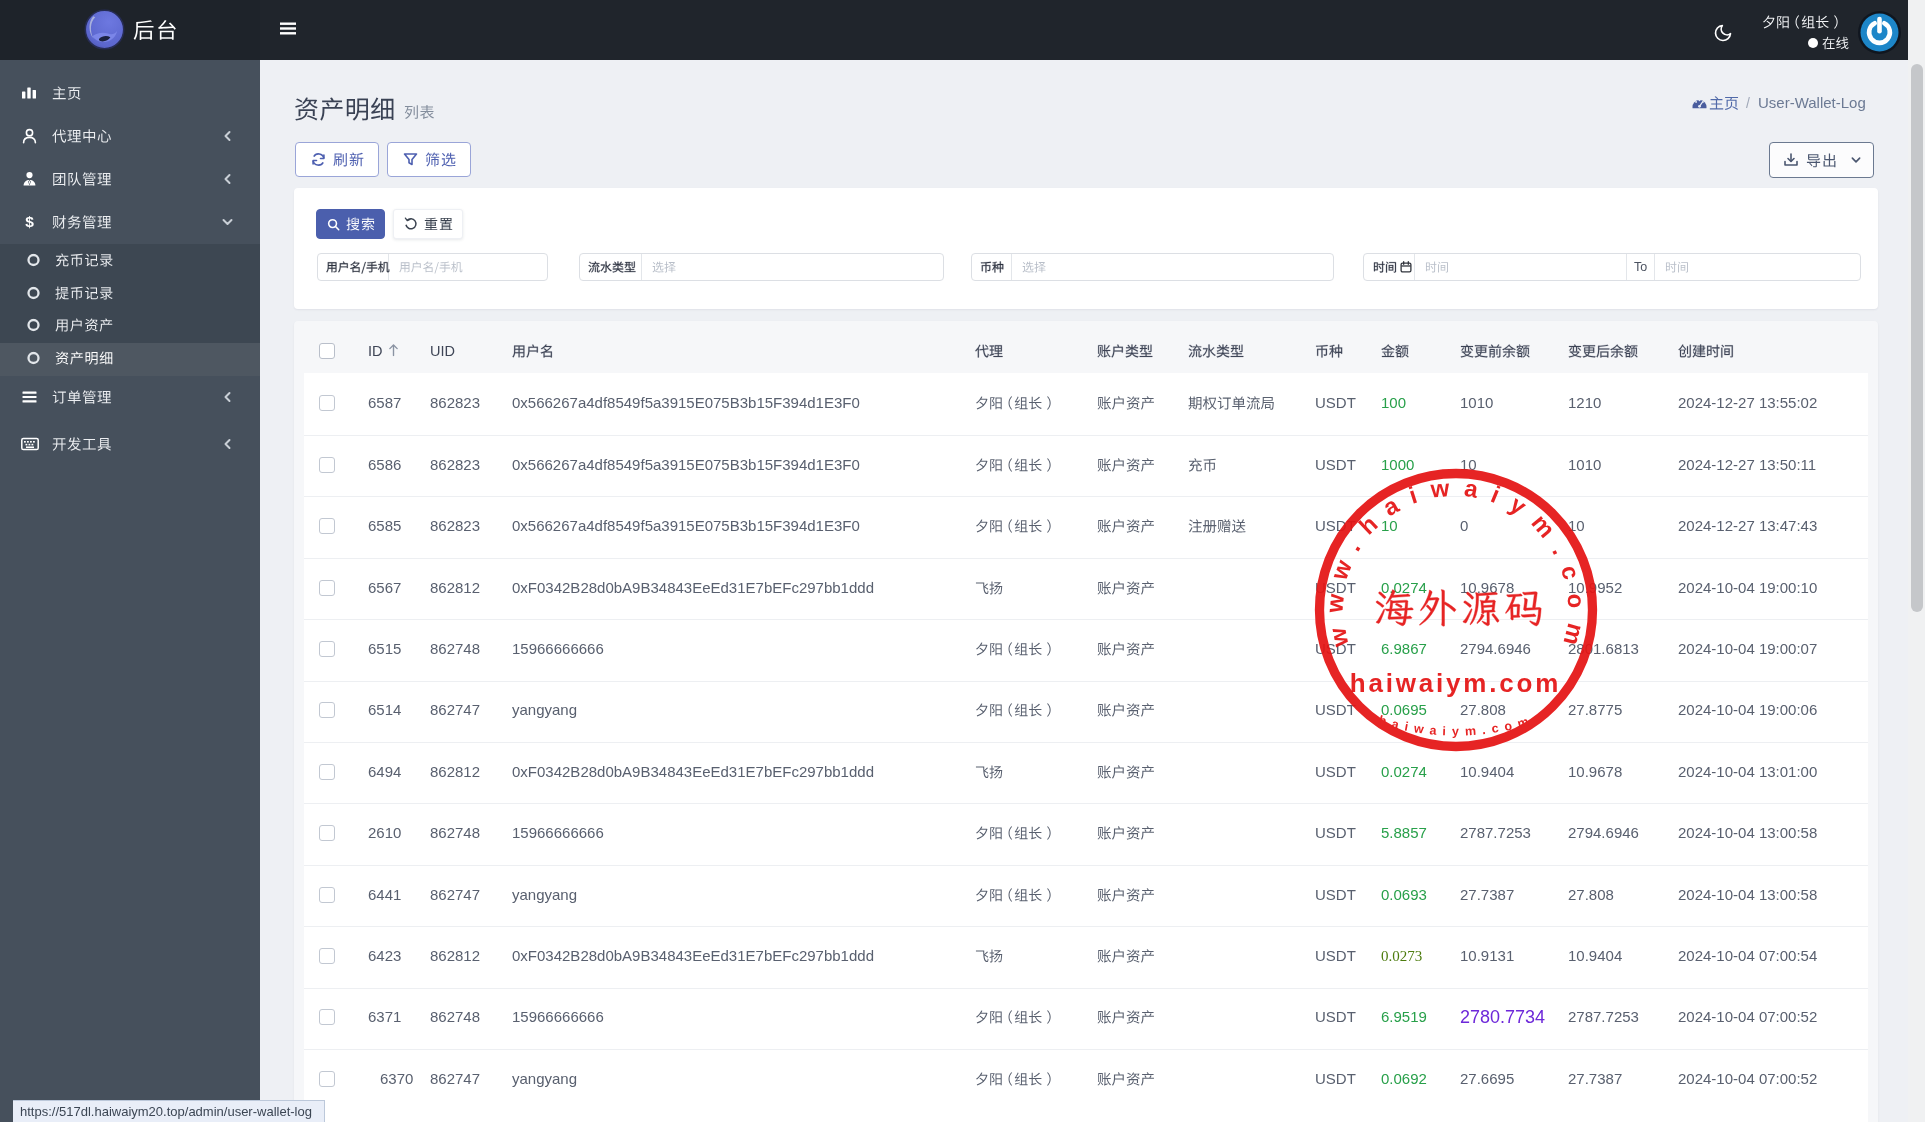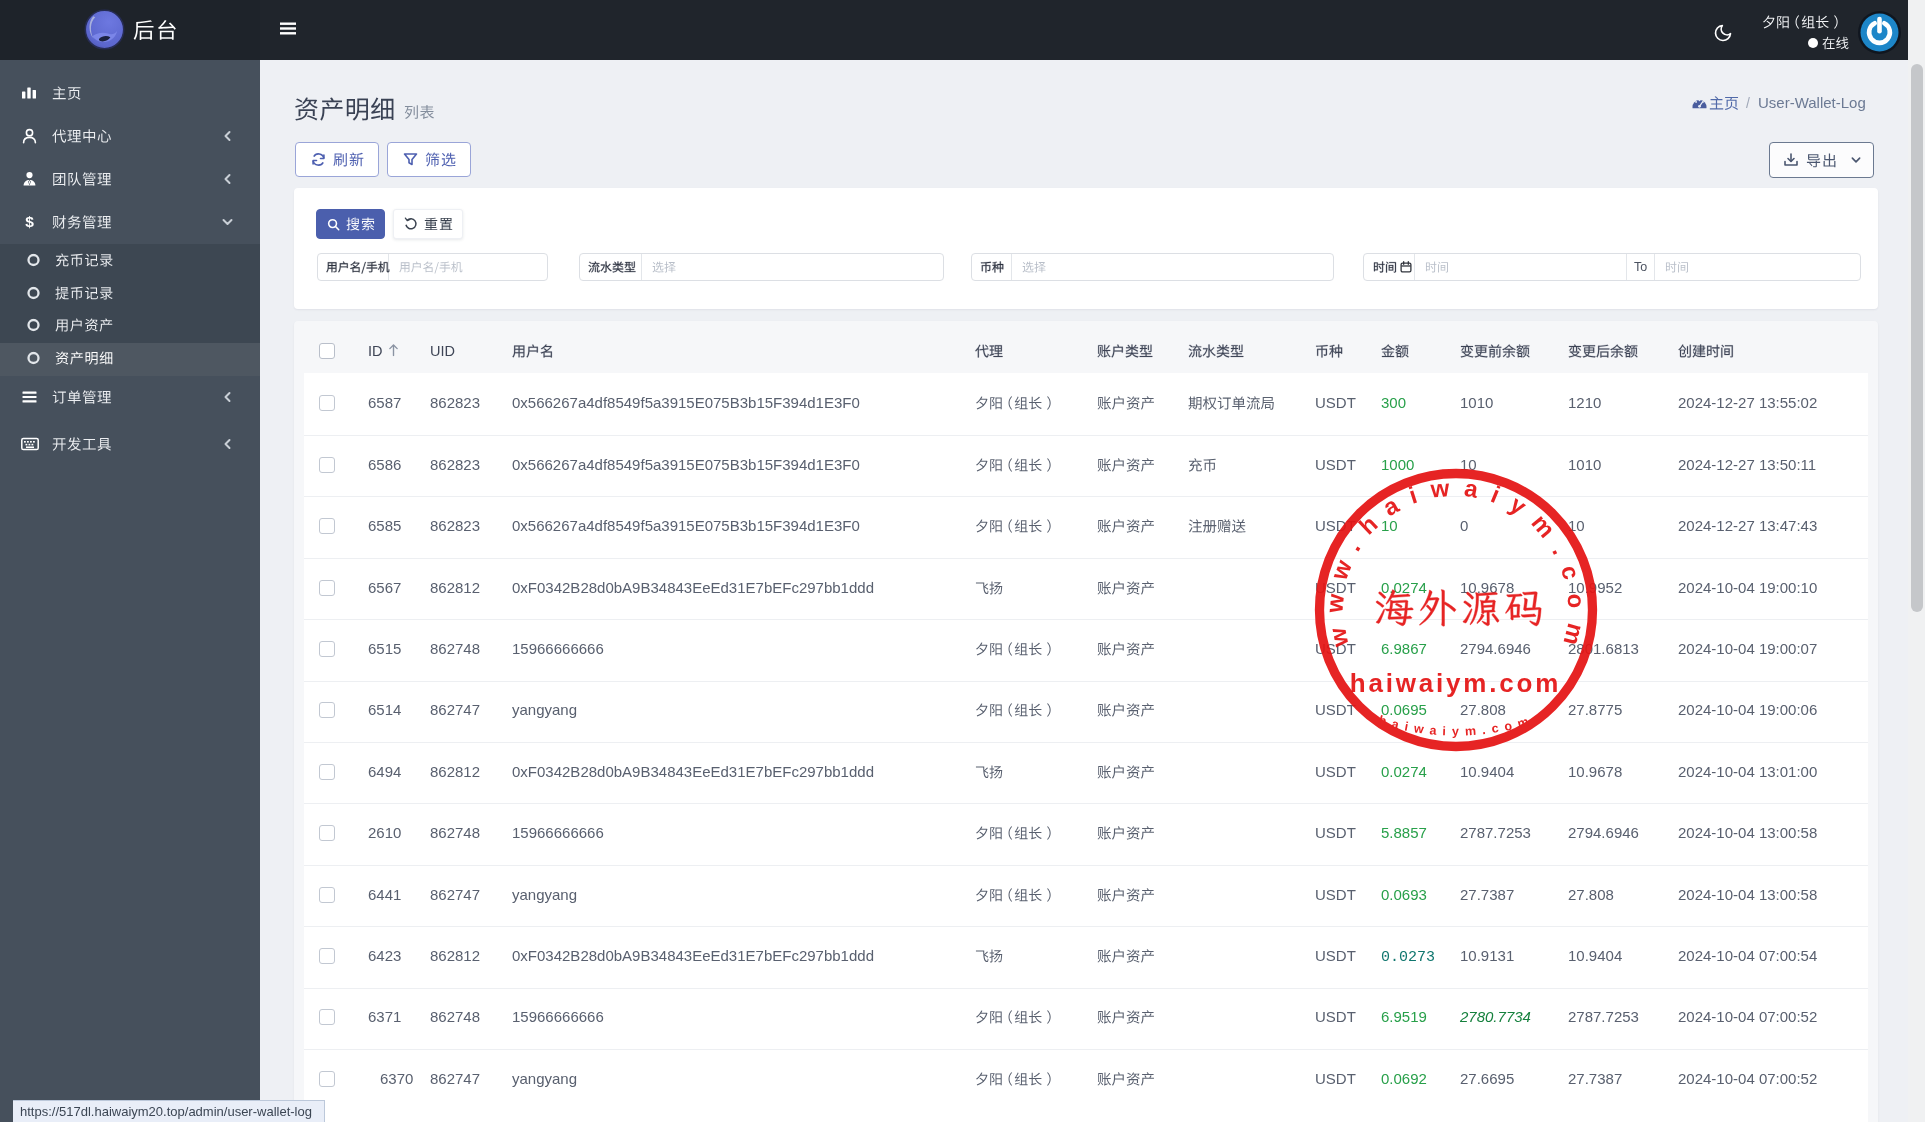--- a/index.html
+++ b/index.html
@@ -609,21 +609,21 @@
     <svg width="87.0" height="14.5" viewBox="0 0 6000 1000" fill="#59606f" style="display:block;overflow:visible;">
       <use href="#g671f" x="0"></use>
       <use href="#g6743" x="1000"></use>
       <use href="#g8ba2" x="2000"></use>
       <use href="#g5355" x="3000"></use>
       <use href="#g6d41" x="4000"></use>
       <use href="#g5c40" x="5000"></use>
     </svg>
   </div>
 <div style="position:absolute;left:1315px;top:403.3px;transform:translateY(-50%);"><span style="font-family:'Liberation Sans',sans-serif;font-size:15px;color:#59606f;font-weight:normal;white-space:nowrap;line-height:1;">USDT</span></div>
-<div style="position:absolute;left:1381px;top:403.3px;transform:translateY(-50%);"><span style="font-family:'Liberation Sans',sans-serif;font-size:15px;color:#28a04a;font-weight:normal;white-space:nowrap;line-height:1;">300</span></div>
+<div style="position:absolute;left:1381px;top:403.3px;transform:translateY(-50%);"><span style="font-family:'Liberation Sans',sans-serif;font-size:15px;color:#28a04a;font-weight:normal;white-space:nowrap;line-height:1;">100</span></div>
 <div style="position:absolute;left:1460px;top:403.3px;transform:translateY(-50%);"><span style="font-family:'Liberation Sans',sans-serif;font-size:15px;color:#59606f;font-weight:normal;white-space:nowrap;line-height:1;">1010</span></div>
 <div style="position:absolute;left:1568px;top:403.3px;transform:translateY(-50%);"><span style="font-family:'Liberation Sans',sans-serif;font-size:15px;color:#59606f;font-weight:normal;white-space:nowrap;line-height:1;">1210</span></div>
 <div style="position:absolute;left:1678px;top:403.3px;transform:translateY(-50%);"><span style="font-family:'Liberation Sans',sans-serif;font-size:15px;color:#59606f;font-weight:normal;white-space:nowrap;line-height:1;">2024-12-27 13:55:02</span></div>
 <div style="position:absolute;left:304px;top:434.9px;width:1564px;height:1px;background:#edeff2"></div>
 <div style="position:absolute;left:318.5px;top:456.7px;width:16px;height:16px;border:1.5px solid #c2c8d2;border-radius:3px;background:#fff;box-sizing:border-box"></div>
 <div style="position:absolute;left:368px;top:464.7px;transform:translateY(-50%);"><span style="font-family:'Liberation Sans',sans-serif;font-size:15px;color:#59606f;font-weight:normal;white-space:nowrap;line-height:1;">6586</span></div>
 <div style="position:absolute;left:430px;top:464.7px;transform:translateY(-50%);"><span style="font-family:'Liberation Sans',sans-serif;font-size:15px;color:#59606f;font-weight:normal;white-space:nowrap;line-height:1;">862823</span></div>
 <div style="position:absolute;left:512px;top:464.7px;transform:translateY(-50%);"><span style="font-family:'Liberation Sans',sans-serif;font-size:15px;color:#59606f;font-weight:normal;white-space:nowrap;line-height:1;">0x566267a4df8549f5a3915E075B3b15F394d1E3F0</span></div>
 <div style="position:absolute;left:975px;top:464.7px;transform:translateY(-50%);">
     <svg width="78.4" height="14" viewBox="0 0 5600 1000" fill="#59606f" style="display:block;overflow:visible;">
@@ -863,21 +863,21 @@
   </div>
 <div style="position:absolute;left:1097px;top:955.9000000000001px;transform:translateY(-50%);">
     <svg width="58.0" height="14.5" viewBox="0 0 4000 1000" fill="#59606f" style="display:block;overflow:visible;">
       <use href="#g8d26" x="0"></use>
       <use href="#g6237" x="1000"></use>
       <use href="#g8d44" x="2000"></use>
       <use href="#g4ea7" x="3000"></use>
     </svg>
   </div>
 <div style="position:absolute;left:1315px;top:955.9000000000001px;transform:translateY(-50%);"><span style="font-family:'Liberation Sans',sans-serif;font-size:15px;color:#59606f;font-weight:normal;white-space:nowrap;line-height:1;">USDT</span></div>
-<div style="position:absolute;left:1381px;top:955.9000000000001px;transform:translateY(-50%);"><span style="font-family:Liberation Mono, monospace;font-size:15px;color:#0f766e;font-weight:normal;white-space:nowrap;line-height:1;">0.0273</span></div>
+<div style="position:absolute;left:1381px;top:955.9000000000001px;transform:translateY(-50%);"><span style="font-family:Liberation Serif, serif;font-size:15px;color:#4d7c0f;font-weight:normal;white-space:nowrap;line-height:1;">0.0273</span></div>
 <div style="position:absolute;left:1460px;top:955.9000000000001px;transform:translateY(-50%);"><span style="font-family:'Liberation Sans',sans-serif;font-size:15px;color:#59606f;font-weight:normal;white-space:nowrap;line-height:1;">10.9131</span></div>
 <div style="position:absolute;left:1568px;top:955.9000000000001px;transform:translateY(-50%);"><span style="font-family:'Liberation Sans',sans-serif;font-size:15px;color:#59606f;font-weight:normal;white-space:nowrap;line-height:1;">10.9404</span></div>
 <div style="position:absolute;left:1678px;top:955.9000000000001px;transform:translateY(-50%);"><span style="font-family:'Liberation Sans',sans-serif;font-size:15px;color:#59606f;font-weight:normal;white-space:nowrap;line-height:1;">2024-10-04 07:00:54</span></div>
 <div style="position:absolute;left:304px;top:987.5px;width:1564px;height:1px;background:#edeff2"></div>
 <div style="position:absolute;left:318.5px;top:1009.3px;width:16px;height:16px;border:1.5px solid #c2c8d2;border-radius:3px;background:#fff;box-sizing:border-box"></div>
 <div style="position:absolute;left:368px;top:1017.3px;transform:translateY(-50%);"><span style="font-family:'Liberation Sans',sans-serif;font-size:15px;color:#59606f;font-weight:normal;white-space:nowrap;line-height:1;">6371</span></div>
 <div style="position:absolute;left:430px;top:1017.3px;transform:translateY(-50%);"><span style="font-family:'Liberation Sans',sans-serif;font-size:15px;color:#59606f;font-weight:normal;white-space:nowrap;line-height:1;">862748</span></div>
 <div style="position:absolute;left:512px;top:1017.3px;transform:translateY(-50%);"><span style="font-family:'Liberation Sans',sans-serif;font-size:15px;color:#59606f;font-weight:normal;white-space:nowrap;line-height:1;">15966666666</span></div>
 <div style="position:absolute;left:975px;top:1017.3px;transform:translateY(-50%);">
     <svg width="78.4" height="14" viewBox="0 0 5600 1000" fill="#59606f" style="display:block;overflow:visible;">
@@ -892,21 +892,21 @@
 <div style="position:absolute;left:1097px;top:1017.3px;transform:translateY(-50%);">
     <svg width="58.0" height="14.5" viewBox="0 0 4000 1000" fill="#59606f" style="display:block;overflow:visible;">
       <use href="#g8d26" x="0"></use>
       <use href="#g6237" x="1000"></use>
       <use href="#g8d44" x="2000"></use>
       <use href="#g4ea7" x="3000"></use>
     </svg>
   </div>
 <div style="position:absolute;left:1315px;top:1017.3px;transform:translateY(-50%);"><span style="font-family:'Liberation Sans',sans-serif;font-size:15px;color:#59606f;font-weight:normal;white-space:nowrap;line-height:1;">USDT</span></div>
 <div style="position:absolute;left:1381px;top:1017.3px;transform:translateY(-50%);"><span style="font-family:'Liberation Sans',sans-serif;font-size:15px;color:#28a04a;font-weight:normal;white-space:nowrap;line-height:1;">6.9519</span></div>
-<div style="position:absolute;left:1460px;top:1017.3px;transform:translateY(-50%);"><span style="font-family:'Liberation Sans',sans-serif;font-size:15px;color:#15803d;font-weight:normal;white-space:nowrap;line-height:1;font-style:italic;">2780.7734</span></div>
+<div style="position:absolute;left:1460px;top:1017.3px;transform:translateY(-50%);"><span style="font-family:'Liberation Sans',sans-serif;font-size:18px;color:#6d28d9;font-weight:normal;white-space:nowrap;line-height:1;">2780.7734</span></div>
 <div style="position:absolute;left:1568px;top:1017.3px;transform:translateY(-50%);"><span style="font-family:'Liberation Sans',sans-serif;font-size:15px;color:#59606f;font-weight:normal;white-space:nowrap;line-height:1;">2787.7253</span></div>
 <div style="position:absolute;left:1678px;top:1017.3px;transform:translateY(-50%);"><span style="font-family:'Liberation Sans',sans-serif;font-size:15px;color:#59606f;font-weight:normal;white-space:nowrap;line-height:1;">2024-10-04 07:00:52</span></div>
 <div style="position:absolute;left:304px;top:1048.9px;width:1564px;height:1px;background:#edeff2"></div>
 <div style="position:absolute;left:318.5px;top:1070.7px;width:16px;height:16px;border:1.5px solid #c2c8d2;border-radius:3px;background:#fff;box-sizing:border-box"></div>
 <div style="position:absolute;left:380px;top:1078.7px;transform:translateY(-50%);"><span style="font-family:'Liberation Sans',sans-serif;font-size:15px;color:#59606f;font-weight:normal;white-space:nowrap;line-height:1;">6370</span></div>
 <div style="position:absolute;left:430px;top:1078.7px;transform:translateY(-50%);"><span style="font-family:'Liberation Sans',sans-serif;font-size:15px;color:#59606f;font-weight:normal;white-space:nowrap;line-height:1;">862747</span></div>
 <div style="position:absolute;left:512px;top:1078.7px;transform:translateY(-50%);"><span style="font-family:'Liberation Sans',sans-serif;font-size:15px;color:#59606f;font-weight:normal;white-space:nowrap;line-height:1;">yangyang</span></div>
 <div style="position:absolute;left:975px;top:1078.7px;transform:translateY(-50%);">
     <svg width="78.4" height="14" viewBox="0 0 5600 1000" fill="#59606f" style="display:block;overflow:visible;">
       <use href="#g5915" x="0"></use>

